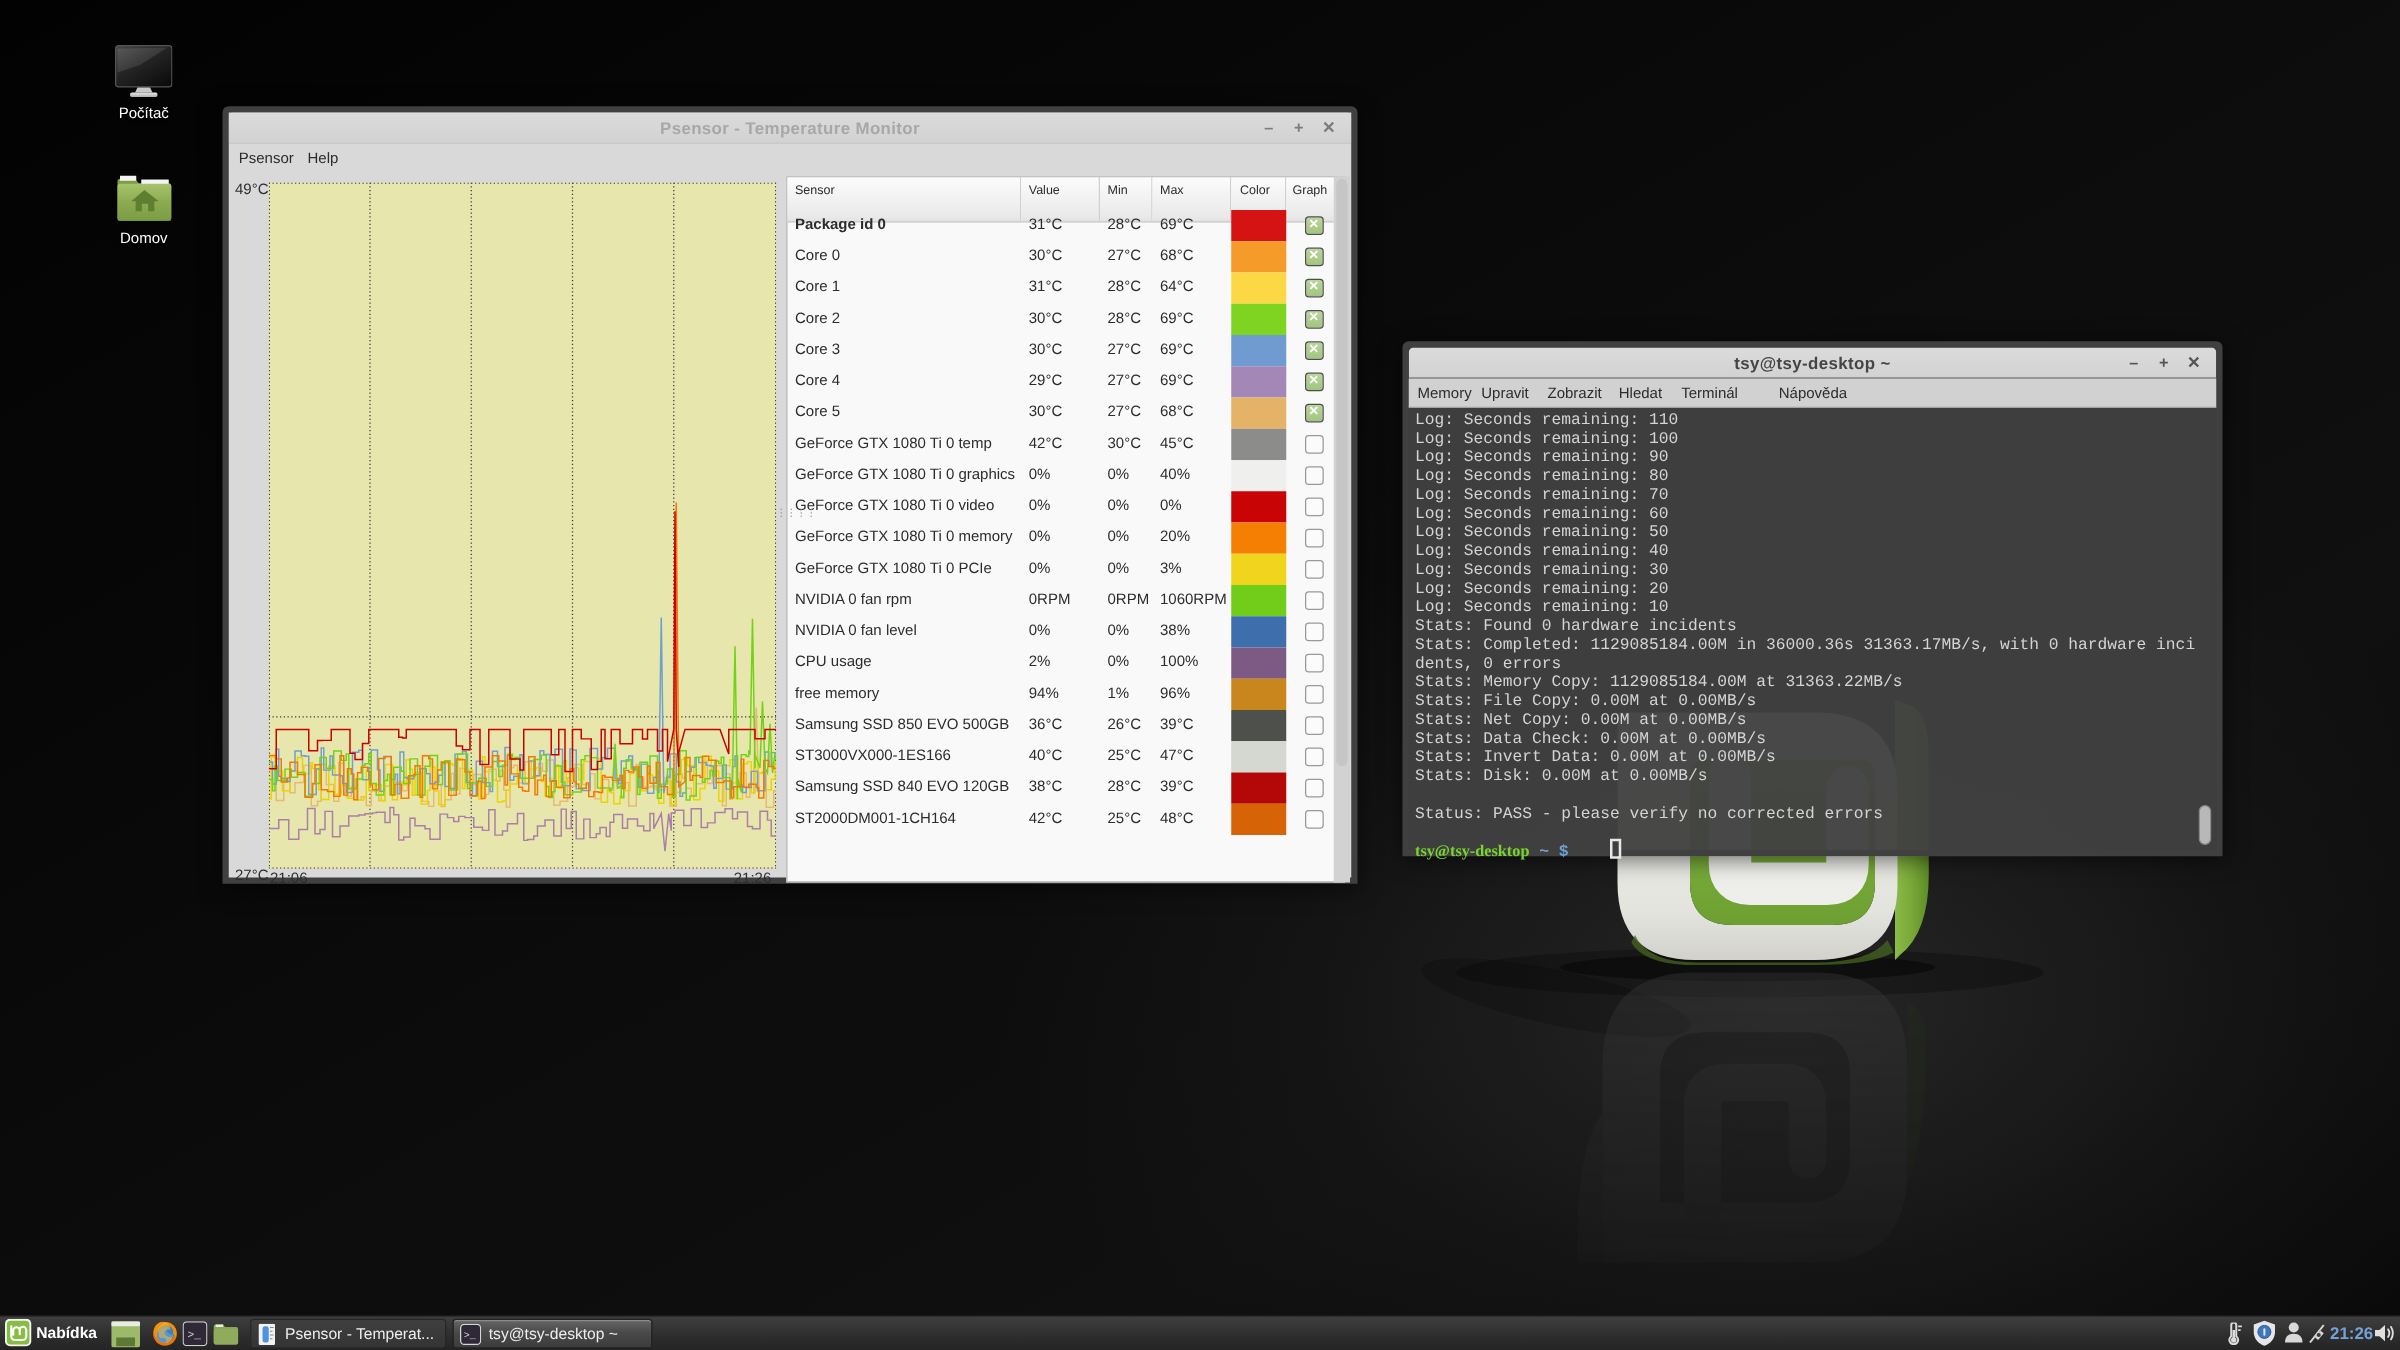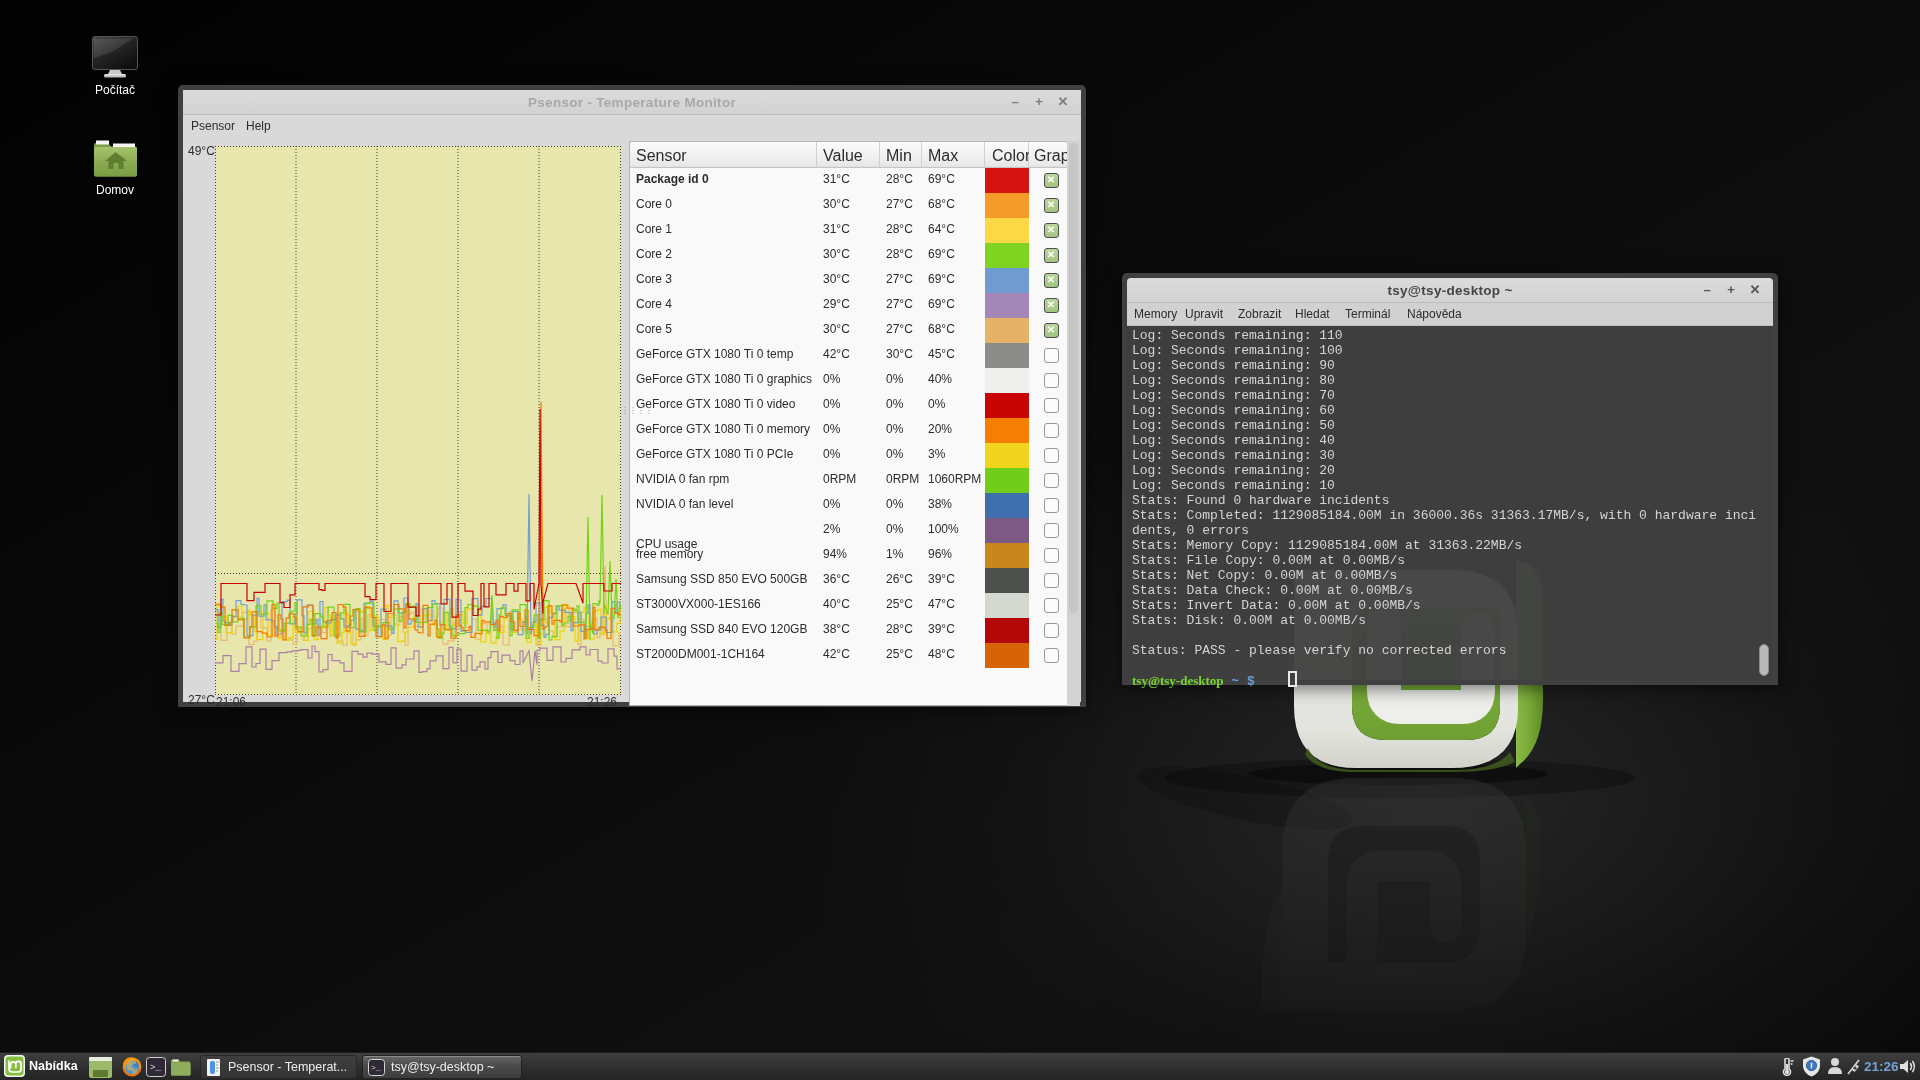--- a/index.html
+++ b/index.html
@@ -24,21 +24,21 @@
 .menubar { position:absolute; left:0; right:0; top:25px; height:23px; font-size:12px; color:#2c2c2c; }
 .menubar span { position:absolute; top:4px; }
 
 
 #psensor { left:178px; top:85px; width:908px; height:622px; background:#d9d9d9; }
 #chart-svg { position:absolute; left:32px; top:56px; }
 .clab { position:absolute; font-size:12px; color:#2e2e2e; }
 
 
 #ptable { position:absolute; left:446px; top:51px; width:447px; height:565px; background:#f9f9f9; border:1px solid #b4b4b4; }
-.th { position:absolute; top:0; height:26px; background:linear-gradient(#fcfcfc,#e9e9e9 90%,#e2e2e2); border-right:1px solid #d0d0d0; border-bottom:1px solid #c4c4c4; font-size:16px; color:#2c2c2c; padding:5px 0 0 6px; }
+.th { position:absolute; top:0; height:36px; background:linear-gradient(#fcfcfc,#e9e9e9 90%,#e2e2e2); border-right:1px solid #d0d0d0; border-bottom:1px solid #c4c4c4; font-size:10px; color:#2c2c2c; padding:5px 0 0 6px; }
 .tr { position:absolute; font-size:12px; color:#2c2c2c; height:25px; white-space:nowrap; }
 .td { position:absolute; top:4px; }
 .swatch { position:absolute; width:44px; height:25px; }
 .cbx { position:absolute; width:15px; height:15px; top:5px; border-radius:3px; }
 .cbx.on { background:linear-gradient(#b9d69c,#a3c47f); border:1.5px solid #4d4d4d; }
 .cbx.off { background:#fbfbfb; border:1px solid #999; }
 .cbx.on:after { content:"✕"; position:absolute; left:0; top:0; width:12px; height:12px; line-height:12px; text-align:center; font-size:10px; color:#fff; font-weight:bold; }
 #psb { position:absolute; right:1px; top:51px; width:13px; height:565px; background:#d2d2d2; }
 #psb .thumb { position:absolute; left:2px; top:2px; width:9px; height:470px; background:#c6c6c6; border-radius:5px; }
 
@@ -286,21 +286,21 @@
       </div>
     <div class="tr" style="top:351px;">
         <div class="td" style="left:6px;">NVIDIA 0 fan level</div>
         <div class="td" style="left:193px;">0%</div>
         <div class="td" style="left:256px;">0%</div>
         <div class="td" style="left:298px;">38%</div>
         <div class="swatch" style="left:355px; top:0; background:#3e6eac;"></div>
         <div class="cbx off" style="left:414px;"></div>
       </div>
     <div class="tr" style="top:376px;">
-        <div class="td" style="left:6px;margin-top:15px;">CPU usage</div>
+        <div class="td" style="left:6px;">CPU usage</div>
         <div class="td" style="left:193px;">2%</div>
         <div class="td" style="left:256px;">0%</div>
         <div class="td" style="left:298px;">100%</div>
         <div class="swatch" style="left:355px; top:0; background:#7c5a84;"></div>
         <div class="cbx off" style="left:414px;"></div>
       </div>
     <div class="tr" style="top:401px;">
         <div class="td" style="left:6px;">free memory</div>
         <div class="td" style="left:193px;">94%</div>
         <div class="td" style="left:256px;">1%</div>
@@ -353,21 +353,21 @@
     <div class="wbtn" style="right:55px; color:#555;">–</div>
     <div class="wbtn" style="right:31px; color:#555;">+</div>
     <div class="wbtn" style="right:7px; color:#555;">✕</div>
   </div>
   <div class="menubar">
       <span style="left:7px;">Memory</span>
       <span style="left:58px;">Upravit</span>
       <span style="left:111px;">Zobrazit</span>
       <span style="left:168px;">Hledat</span>
       <span style="left:218px;">Terminál</span>
-      <span style="left:280px;">Nápověda</span>
+      <span style="left:296px;">Nápověda</span>
     </div>
   <div id="termbody">Log: Seconds remaining: 110
 Log: Seconds remaining: 100
 Log: Seconds remaining: 90
 Log: Seconds remaining: 80
 Log: Seconds remaining: 70
 Log: Seconds remaining: 60
 Log: Seconds remaining: 50
 Log: Seconds remaining: 40
 Log: Seconds remaining: 30

